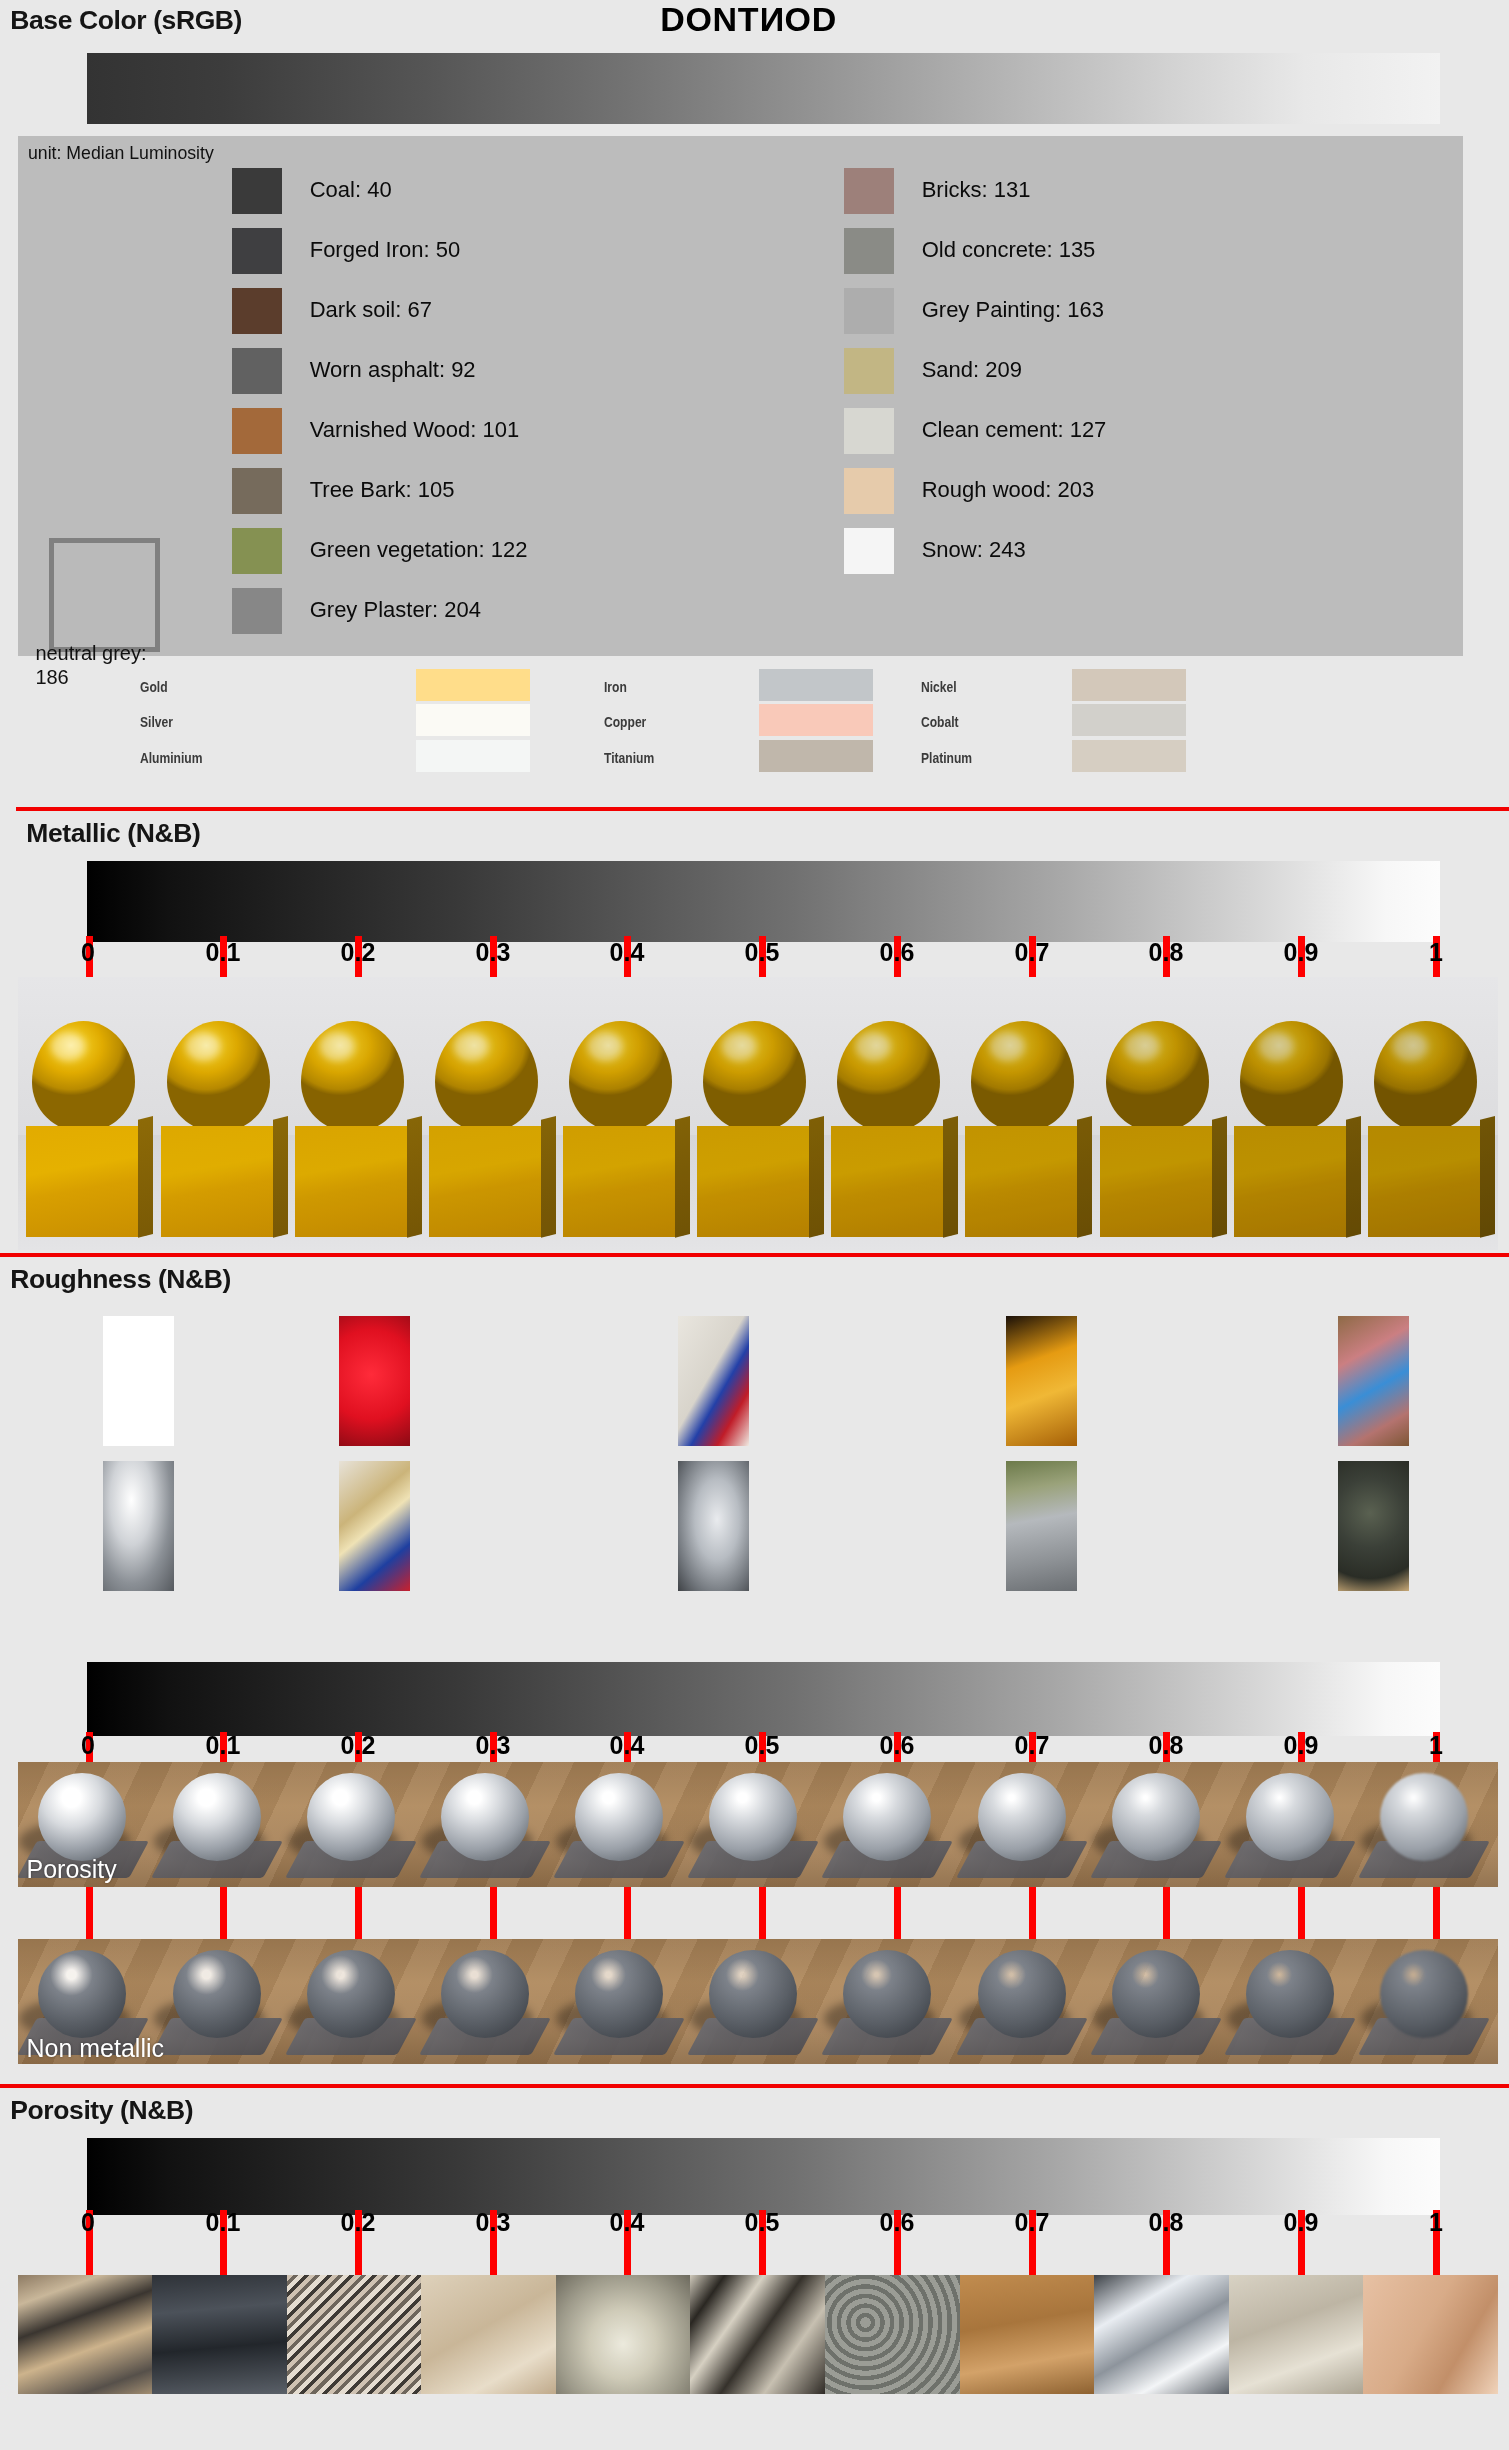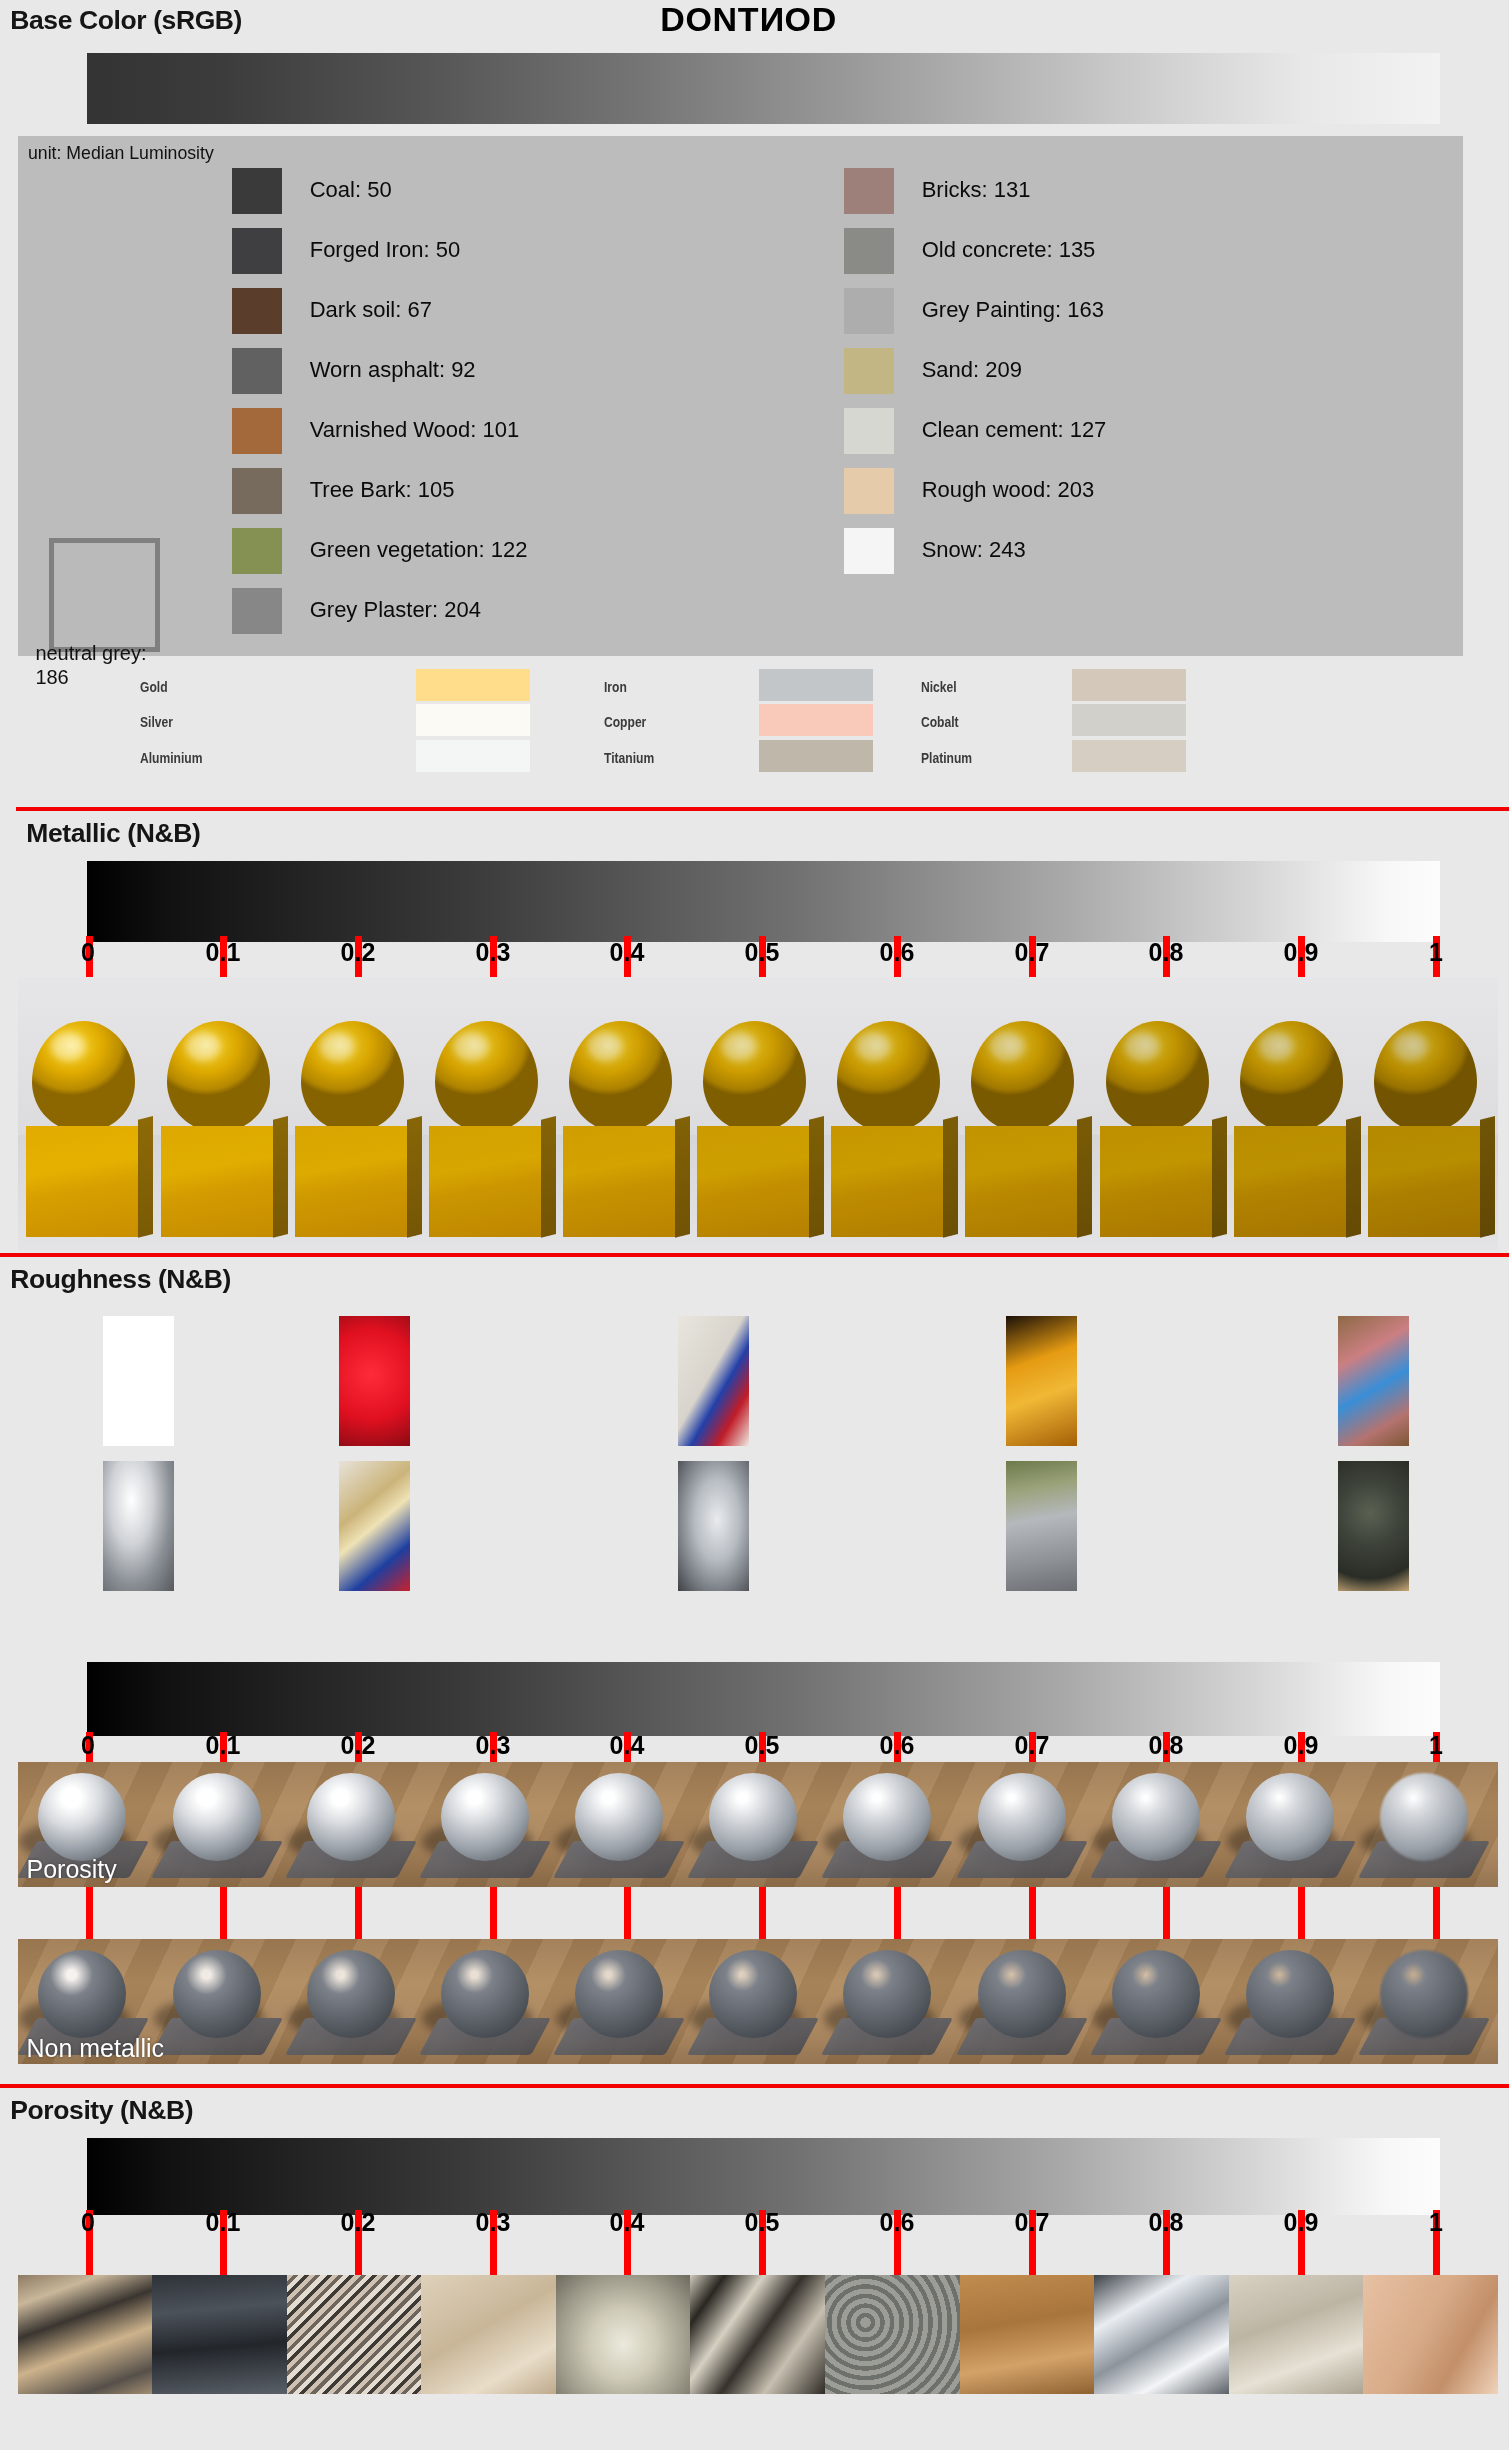--- a/index.html
+++ b/index.html
@@ -119,21 +119,21 @@
 <div class="grad-bar basecolor" style="top:53px;height:71px;"></div>
 
 <div id="basecolor-panel">
   <div id="unit-label">unit: Median Luminosity</div>
   <div id="neutral-swatch"></div>
   <div id="neutral-label">neutral grey:<br>186</div>
 
   <div class="bc-col left">
     <div class="bc-row">
         <span class="bc-sw" style="background:#3a3a3a"></span>
-        <span class="bc-txt">Coal: 50</span>
+        <span class="bc-txt">Coal: 40</span>
       </div>
     <div class="bc-row">
         <span class="bc-sw" style="background:#3f3f41"></span>
         <span class="bc-txt">Forged Iron: 50</span>
       </div>
     <div class="bc-row">
         <span class="bc-sw" style="background:#5b3d2c"></span>
         <span class="bc-txt">Dark soil: 67</span>
       </div>
     <div class="bc-row">

